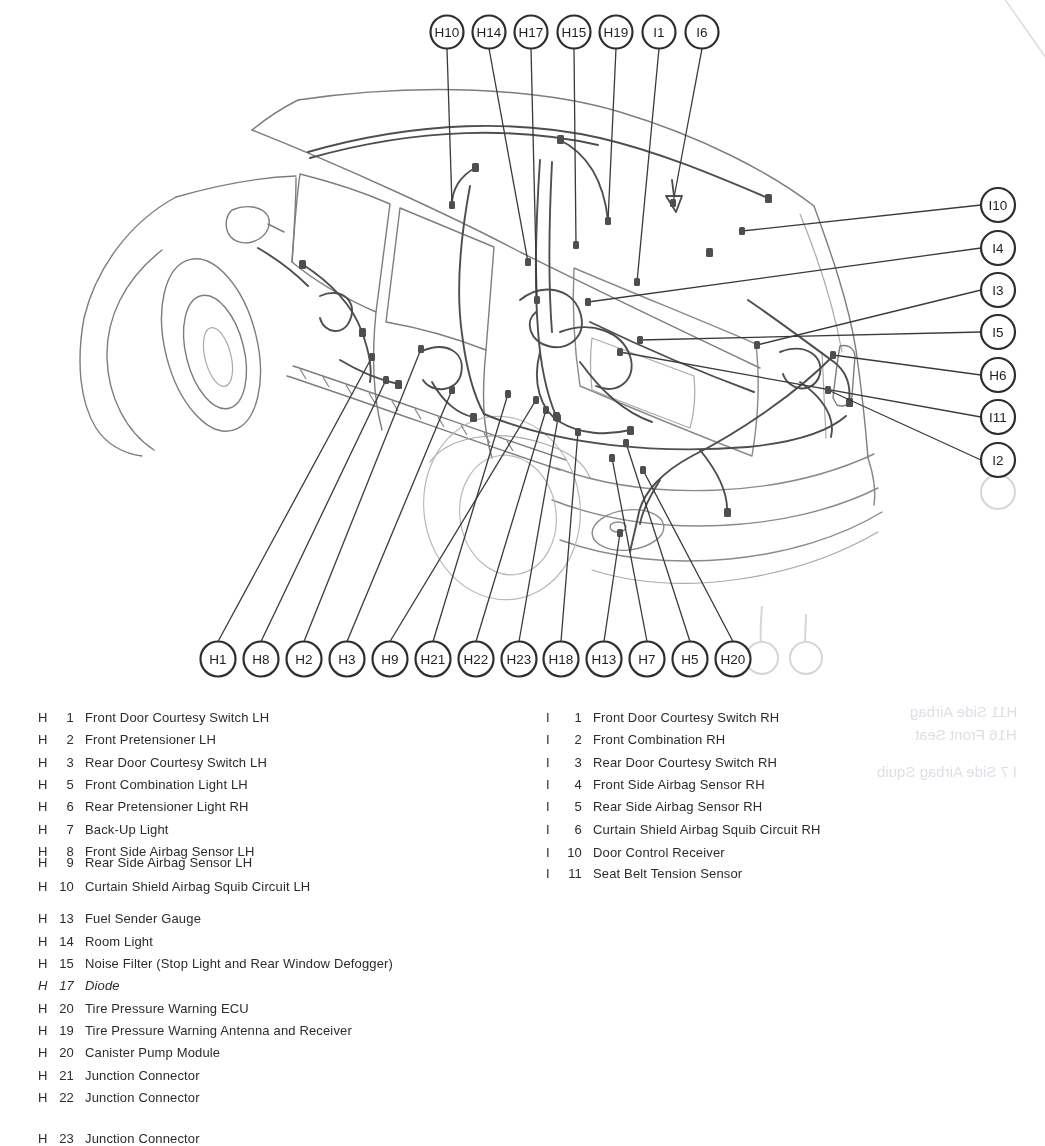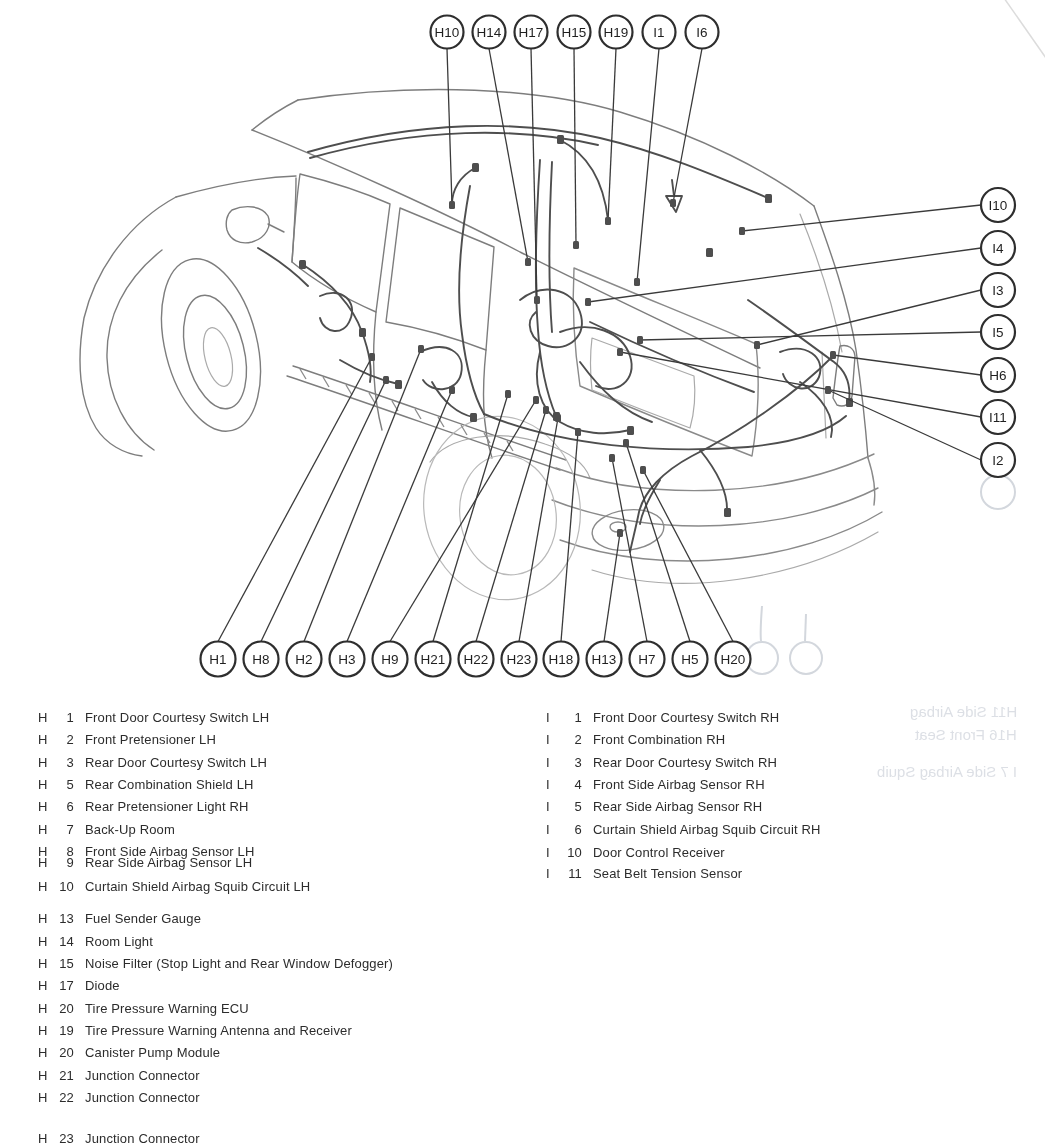--- a/index.html
+++ b/index.html
@@ -306,30 +306,30 @@
         </g>
       </g>
 
     <line x1="1004" y1="-2" x2="1046" y2="58" stroke="#dcdcdc" stroke-width="1.5"></line>
   </svg>
 
   <div id="legend-left" class="legend-col" style="left:38px">
       <div class="legend-row" style="top: 0px;"><span class="lg-letter">H</span><span class="lg-num">1</span><span class="lg-label">Front Door Courtesy Switch LH</span></div>
       <div class="legend-row" style="top: 22.35px;"><span class="lg-letter">H</span><span class="lg-num">2</span><span class="lg-label">Front Pretensioner LH</span></div>
       <div class="legend-row" style="top: 44.7px;"><span class="lg-letter">H</span><span class="lg-num">3</span><span class="lg-label">Rear Door Courtesy Switch LH</span></div>
-      <div class="legend-row" style="top: 67.05px;"><span class="lg-letter">H</span><span class="lg-num">5</span><span class="lg-label">Rear Combination Shield LH</span></div>
+      <div class="legend-row" style="top: 67.05px;"><span class="lg-letter">H</span><span class="lg-num">5</span><span class="lg-label">Front Combination Light LH</span></div>
       <div class="legend-row" style="top: 89.4px;"><span class="lg-letter">H</span><span class="lg-num">6</span><span class="lg-label">Rear Pretensioner Light RH</span></div>
-      <div class="legend-row" style="top: 111.75px;"><span class="lg-letter">H</span><span class="lg-num">7</span><span class="lg-label">Back-Up Room</span></div>
+      <div class="legend-row" style="top: 111.75px;"><span class="lg-letter">H</span><span class="lg-num">7</span><span class="lg-label">Back-Up Light</span></div>
       <div class="legend-row" style="top: 134.1px;"><span class="lg-letter">H</span><span class="lg-num">8</span><span class="lg-label">Front Side Airbag Sensor LH</span></div>
       <div class="legend-row" style="top: 145px;"><span class="lg-letter">H</span><span class="lg-num">9</span><span class="lg-label">Rear Side Airbag Sensor LH</span></div>
       <div class="legend-row" style="top: 169px;"><span class="lg-letter">H</span><span class="lg-num">10</span><span class="lg-label">Curtain Shield Airbag Squib Circuit LH</span></div>
       <div class="legend-row" style="top: 201.15px;"><span class="lg-letter">H</span><span class="lg-num">13</span><span class="lg-label">Fuel Sender Gauge</span></div>
       <div class="legend-row" style="top: 223.5px;"><span class="lg-letter">H</span><span class="lg-num">14</span><span class="lg-label">Room Light</span></div>
       <div class="legend-row" style="top: 245.85px;"><span class="lg-letter">H</span><span class="lg-num">15</span><span class="lg-label">Noise Filter (Stop Light and Rear Window Defogger)</span></div>
-      <div class="legend-row" style="top: 268.2px;"><span class="lg-letter">H</span><span class="lg-num">17</span><span class="lg-label">Diode</span></div>
+      <div class="legend-row" style="top: 268.2px; font-style: italic;"><span class="lg-letter">H</span><span class="lg-num">17</span><span class="lg-label">Diode</span></div>
       <div class="legend-row" style="top: 290.55px;"><span class="lg-letter">H</span><span class="lg-num">20</span><span class="lg-label">Tire Pressure Warning ECU</span></div>
       <div class="legend-row" style="top: 312.9px;"><span class="lg-letter">H</span><span class="lg-num">19</span><span class="lg-label">Tire Pressure Warning Antenna and Receiver</span></div>
       <div class="legend-row" style="top: 335.25px;"><span class="lg-letter">H</span><span class="lg-num">20</span><span class="lg-label">Canister Pump Module</span></div>
       <div class="legend-row" style="top: 357.6px;"><span class="lg-letter">H</span><span class="lg-num">21</span><span class="lg-label">Junction Connector</span></div>
       <div class="legend-row" style="top: 379.95px;"><span class="lg-letter">H</span><span class="lg-num">22</span><span class="lg-label">Junction Connector</span></div>
       <div class="legend-row" style="top: 421px;"><span class="lg-letter">H</span><span class="lg-num">23</span><span class="lg-label">Junction Connector</span></div>
     </div>
   <div id="legend-right" class="legend-col" style="left:546px">
       <div class="legend-row" style="top: 0px;"><span class="lg-letter">I</span><span class="lg-num">1</span><span class="lg-label">Front Door Courtesy Switch RH</span></div>
       <div class="legend-row" style="top: 22.35px;"><span class="lg-letter">I</span><span class="lg-num">2</span><span class="lg-label">Front Combination RH</span></div>

